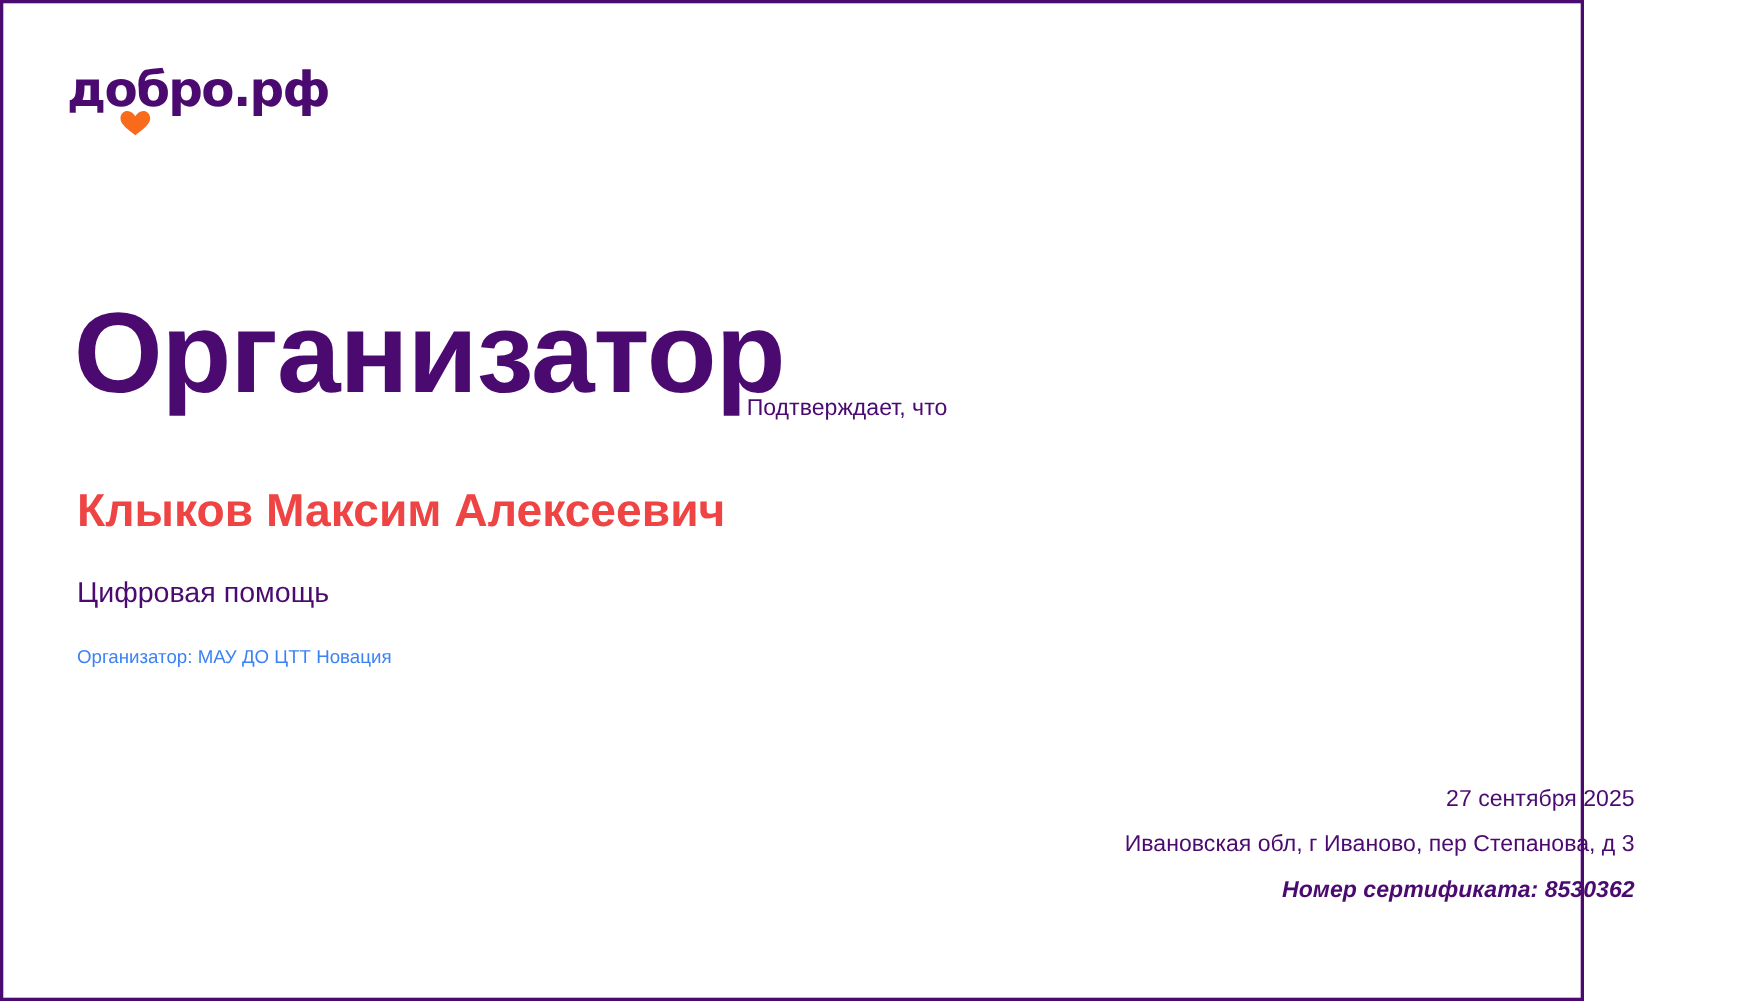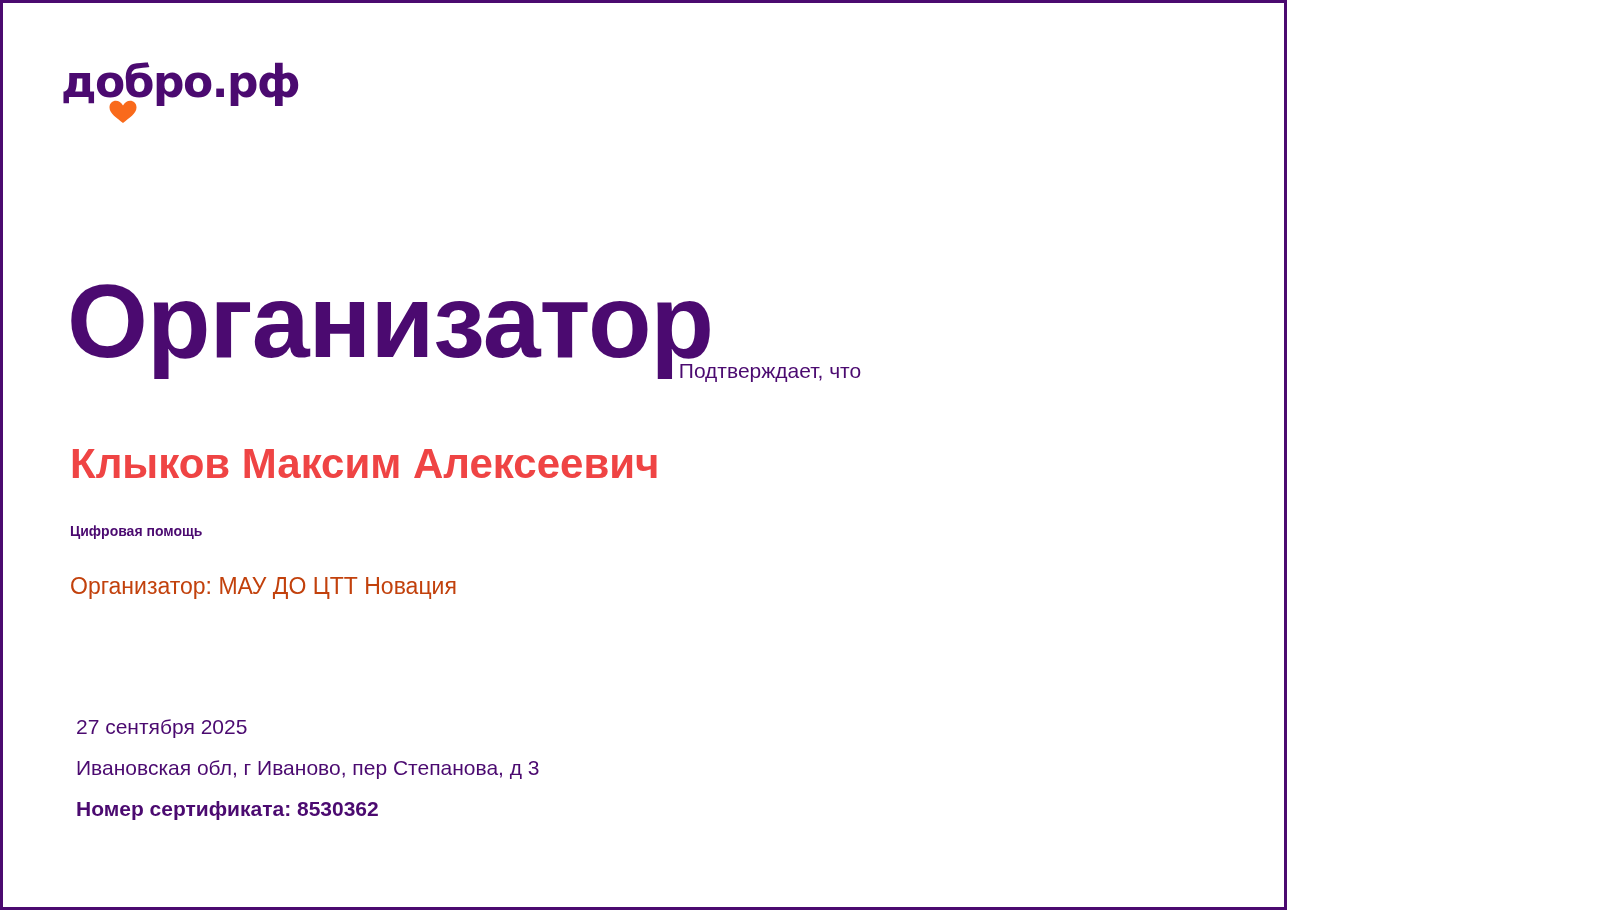--- a/index.html
+++ b/index.html
@@ -11,21 +11,21 @@
   body {
     font-family: "Liberation Sans", "DejaVu Sans", sans-serif;
     width: 1600px;
     height: 910px;
     overflow: hidden;
   }
 
   .certificate {
     position: relative;
     box-sizing: border-box;
-    width: 1287px;
+    width: 1440px;
     height: 910px;
     background: #ffffff;
     border: 3px solid #4b0a70;
     padding: 0;
   }
 
   
   .logo {
     position: absolute;
     left: 58px;
@@ -84,51 +84,53 @@
     line-height: 1.15;
     margin: 56px 0 0 0;
     white-space: nowrap;
   }
   .participation {
     font-size: 21px;
     color: #4b0a70;
     margin: 38px 0 0 0;
   }
   .event-name {
-    font-size: 14px;
-    font-weight: 700;
+    font-size: 26px;
+    font-weight: 400;
     color: #4b0a70;
     margin: 34px 0 0 0;
   }
   .organizer {
-    font-size: 23px;
-    color: #c2410c;
+    font-size: 17px;
+    color: #3b82f6;
     margin: 34px 0 0 0;
   }
 
   
   .footer-block {
     position: absolute;
-    left: 73px;
+    left: 83px;
     top: 712px;
     width: 1400px;
+    text-align: right;
   }
   .footer-line {
     font-size: 21px;
     color: #4b0a70;
     margin: 0 0 17px 0;
   }
   .footer-line:last-child {
     margin-bottom: 0;
   }
   .cert-number {
     font-size: 21px;
     font-weight: 700;
     color: #4b0a70;
     margin: 0;
+    font-style: italic;
   }
 </style>
 </head>
 <body>
 
 <div class="certificate">
 
   <div class="logo">
     <div class="logo-wordmark">добро.рф</div>
     <svg class="logo-heart" viewBox="0 0 30 24" aria-hidden="true">

